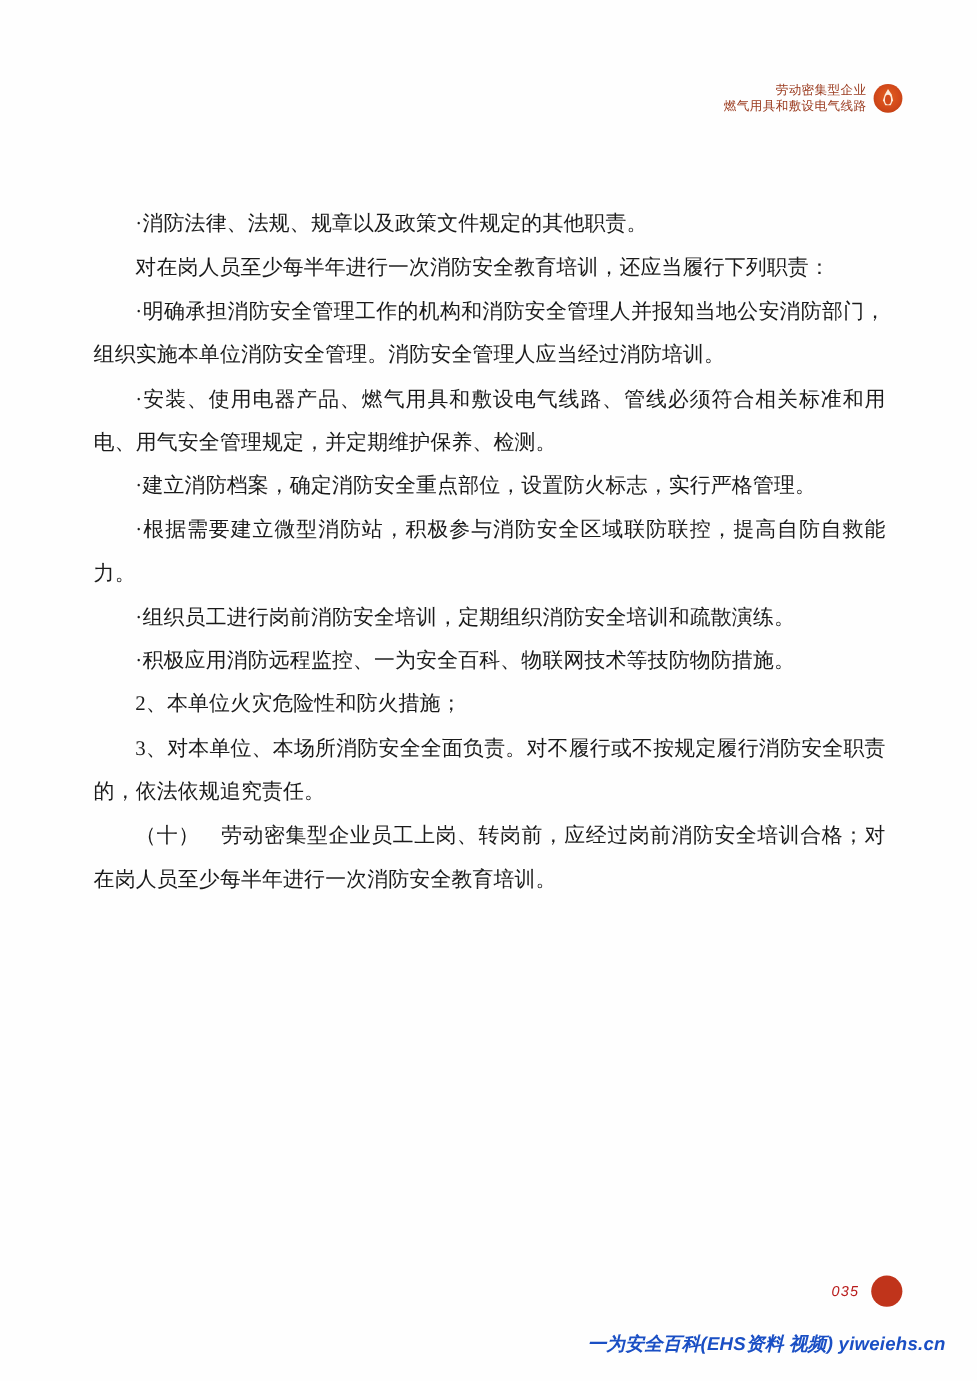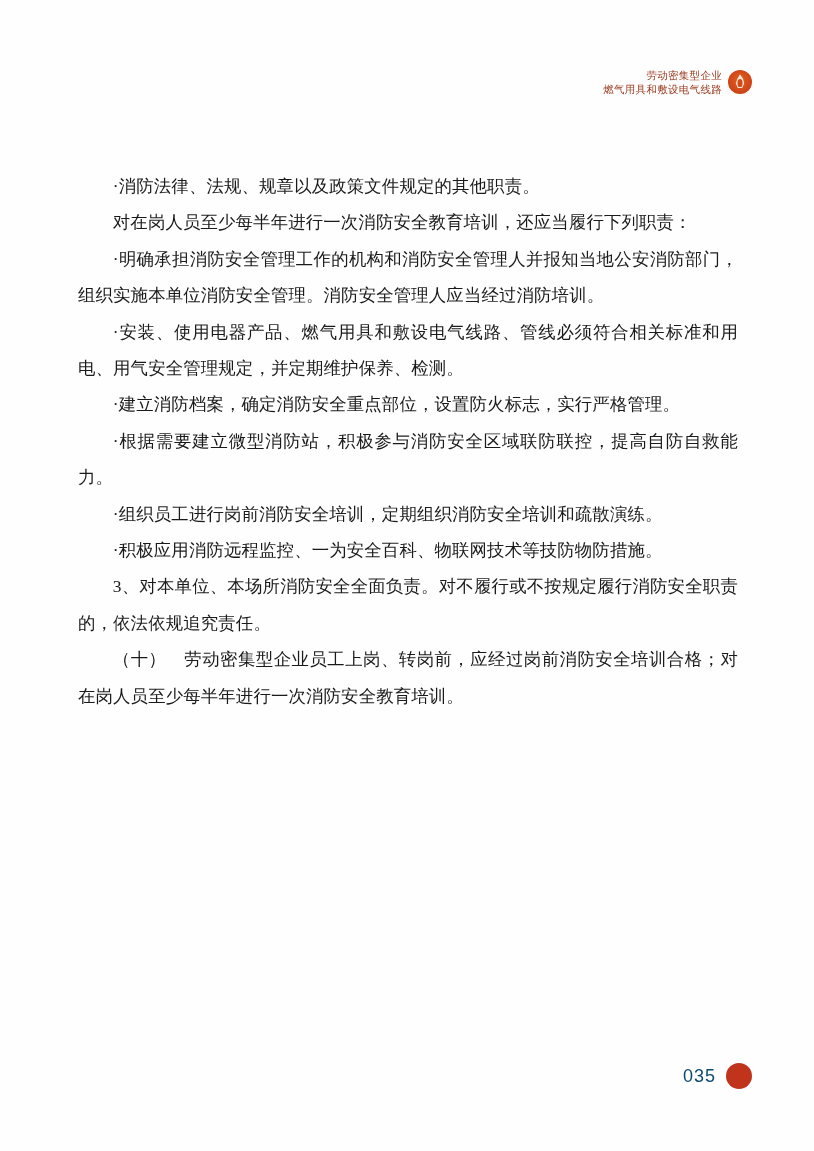--- a/index.html
+++ b/index.html
@@ -95,23 +95,24 @@
   .folio {
     position: absolute;
     right: 62px;
     bottom: 62px;
     display: flex;
     align-items: center;
     gap: 10px;
   }
   .folio-num {
     font-family: "Liberation Sans", sans-serif;
-    font-size: 18px;
-    color: #0c4a6e;
+    font-size: 12px;
+    color: #b91c1c;
     letter-spacing: 1px;
+    font-style: italic;
   }
   .folio-dot {
     width: 26px;
     height: 26px;
     border-radius: 50%;
     background: #c0341b;
   }
   .watermark {
     position: absolute;
     right: 26px;
@@ -140,23 +141,25 @@
 
   <div class="content">
     <p class="indent-dot">·消防法律、法规、规章以及政策文件规定的其他职责。</p>
     <p class="indent-1">对在岗人员至少每半年进行一次消防安全教育培训，还应当履行下列职责：</p>
     <p class="indent-dot">·明确承担消防安全管理工作的机构和消防安全管理人并报知当地公安消防部门，组织实施本单位消防安全管理。消防安全管理人应当经过消防培训。</p>
     <p class="indent-dot">·安装、使用电器产品、燃气用具和敷设电气线路、管线必须符合相关标准和用电、用气安全管理规定，并定期维护保养、检测。</p>
     <p class="indent-dot">·建立消防档案，确定消防安全重点部位，设置防火标志，实行严格管理。</p>
     <p class="indent-dot">·根据需要建立微型消防站，积极参与消防安全区域联防联控，提高自防自救能力。</p>
     <p class="indent-dot">·组织员工进行岗前消防安全培训，定期组织消防安全培训和疏散演练。</p>
     <p class="indent-dot">·积极应用消防远程监控、一为安全百科、物联网技术等技防物防措施。</p>
+    <p class="indent-1">2、本单位火灾危险性和防火措施；</p>
     <p class="indent-1">3、对本单位、本场所消防安全全面负责。对不履行或不按规定履行消防安全职责的，依法依规追究责任。</p>
     <p class="indent-1">（十）　劳动密集型企业员工上岗、转岗前，应经过岗前消防安全培训合格；对在岗人员至少每半年进行一次消防安全教育培训。</p>
   </div>
 
   <div class="folio">
     <span class="folio-num">035</span>
     <span class="folio-dot"></span>
   </div>
 
+  <div class="watermark">一为安全百科(EHS资料 视频) yiweiehs.cn</div>
 
 </div>
 
 </body></html>

